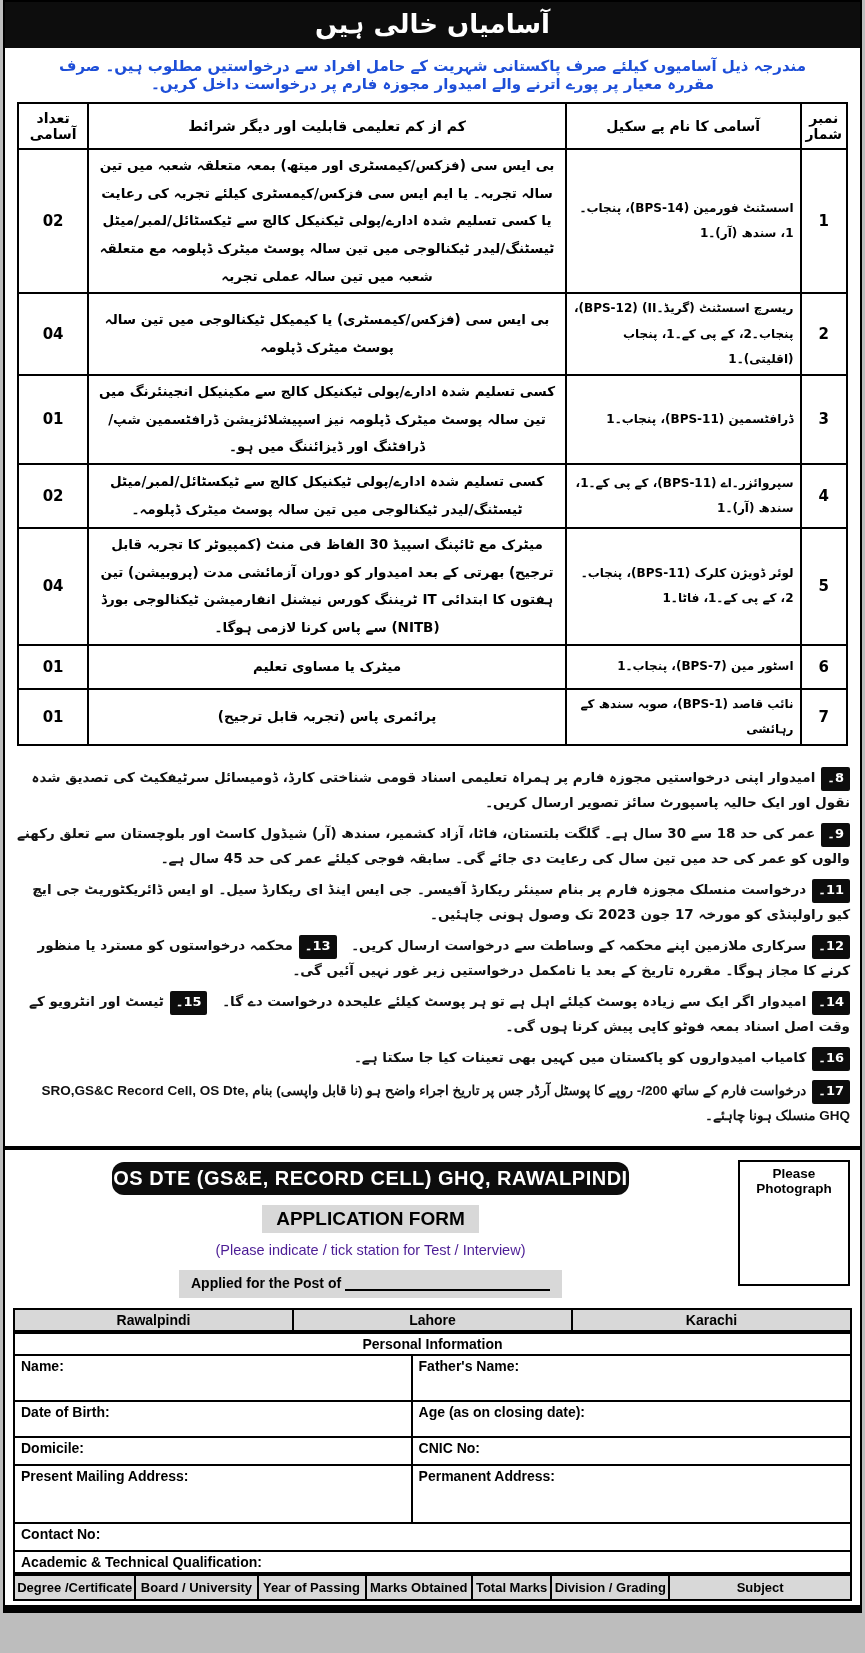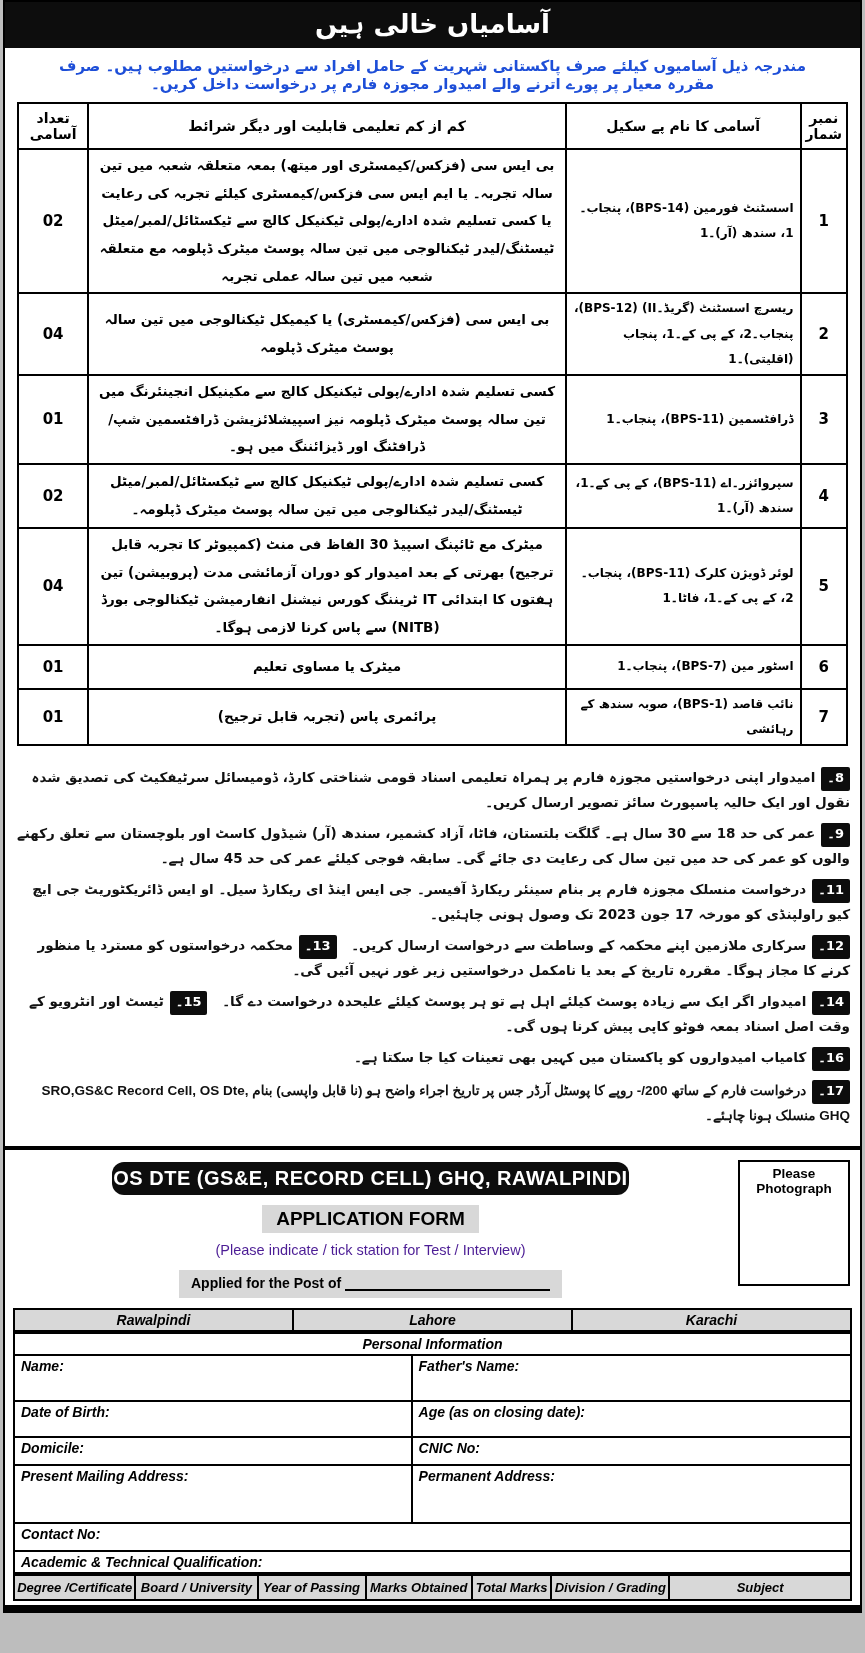--- a/index.html
+++ b/index.html
@@ -32,21 +32,21 @@
               padding:5px 1px;border-radius:12px;letter-spacing:.5px;}
   .app-form{display:inline-block;background:#d8d8d8;color:#000;font-size:19px;font-weight:bold;
             padding:3px 14px;margin-top:10px;text-align:center;}
   .instruction{font-size:14.5px;margin-top:9px;color:#4c1d95;}
   .applied{display:inline-block;background:#d8d8d8;font-size:14px;font-weight:bold;
            padding:5px 12px 7px;margin-top:12px;}
   .blank{display:inline-block;border-bottom:2.5px solid #000;height:12px;vertical-align:bottom;}
   .blank.w210{width:205px;}
   .photo-box{width:112px;height:126px;border:2.5px solid #000;margin:4px 2px 0 10px;
              text-align:center;font-size:13.5px;font-weight:bold;padding-top:4px;box-sizing:border-box;}
-  table.grid{border-collapse:collapse;width:100%;table-layout:fixed;font-style:italic;}
+  table.grid{border-collapse:collapse;width:100%;table-layout:fixed;}
   table.grid td,table.grid th{border:2.5px solid #000;padding:2px 6px;font-size:14px;vertical-align:top;}
   .stations{margin-top:10px;}
   .stations td{background:#d8d8d8;text-align:center;font-weight:bold;font-size:14.5px;padding:4px 0;}
   .section-row{text-align:center;font-weight:bold;font-size:15px;padding:2px 0;}
   .label-cell{font-weight:bold;font-size:14.5px;text-align:left;}
   td.tall{height:40px;} td.med{height:30px;} td.addr{height:52px;} td.short{height:22px;}
   .subhead{font-weight:bold;font-size:15px;text-align:left;padding:3px 6px;}
   table.grid th.gray{background:#d8d8d8;font-size:13px;font-weight:bold;text-align:center;padding:4px 2px;}
 </style>
 </head>

